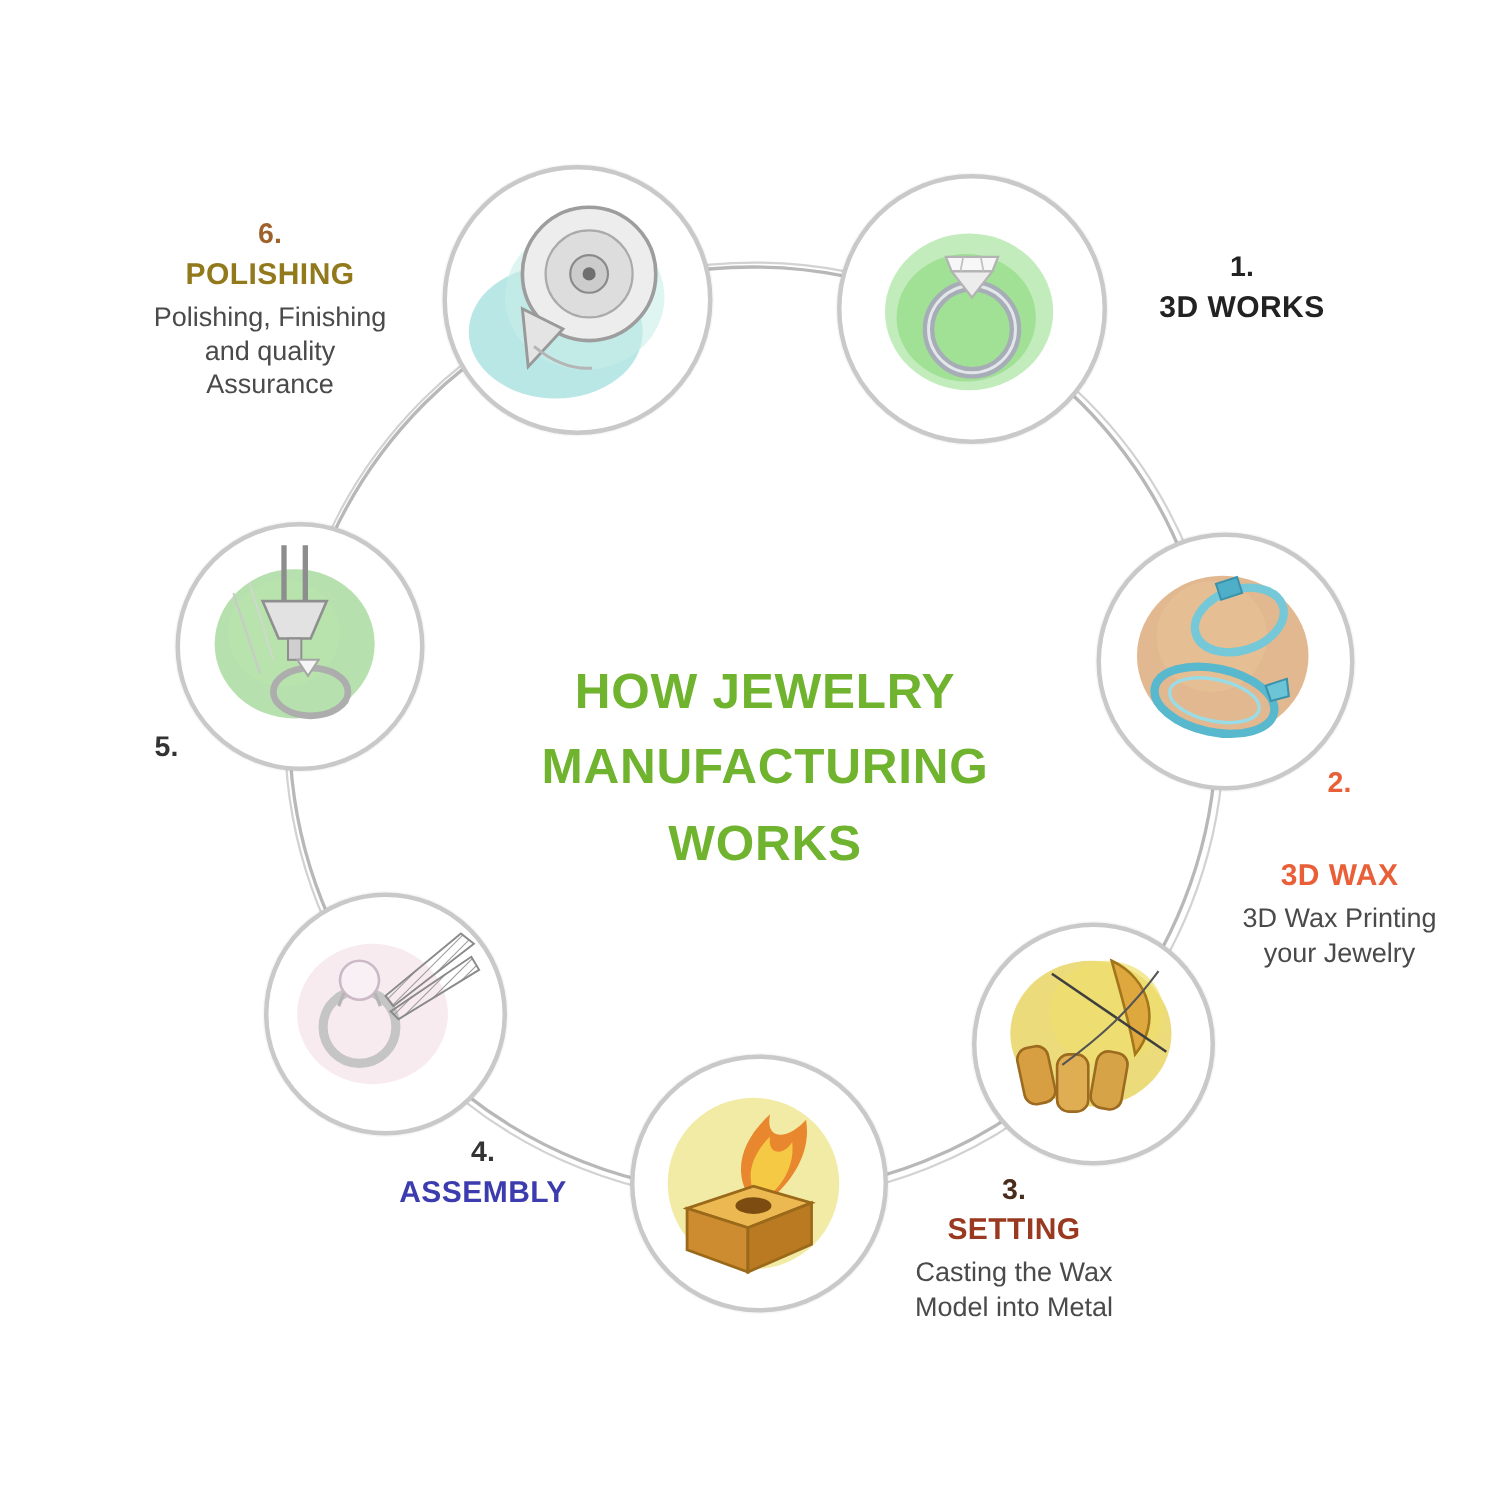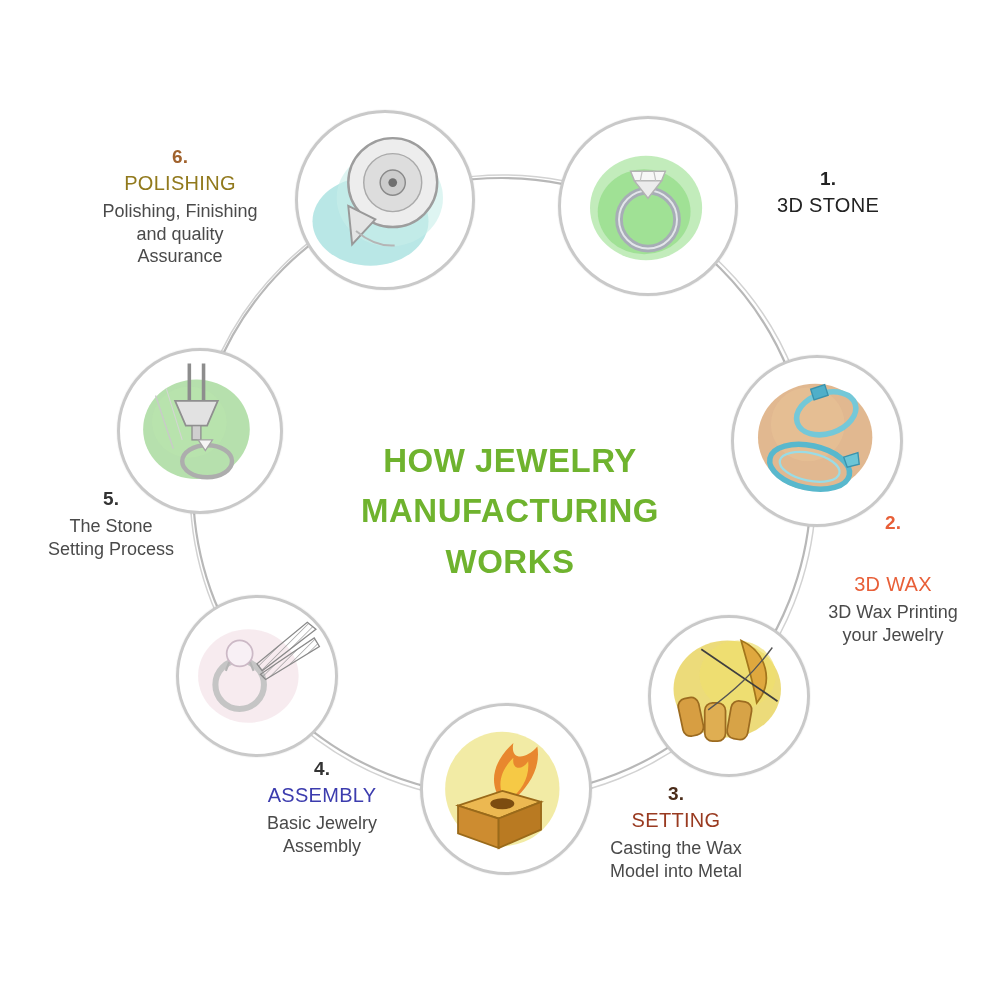--- a/index.html
+++ b/index.html
@@ -13,21 +13,21 @@
     box-sizing:border-box;z-index:2;overflow:hidden;
     box-shadow:0 0 0 1px rgba(0,0,0,0.03);
   }
   .node svg{display:block;width:100%;height:100%;}
   .title-block{
     position:absolute;left:320px;top:436px;width:380px;text-align:center;z-index:1;
     font-size:33px;font-weight:bold;letter-spacing:.5px;line-height:1.53;white-space:pre-line;
   }
   .step-label{position:absolute;text-align:center;z-index:3;}
   .step-number{font-weight:bold;font-size:19px;color:#333;}
-  .step-name{font-weight:normal;font-size:20px;letter-spacing:.3px;margin-top:4px;}
+  .step-name{font-weight:bold;font-size:20px;letter-spacing:.3px;margin-top:4px;}
   .step-desc{font-size:18px;color:#4a4a4a;line-height:1.25;white-space:pre-line;margin-top:5px;}
   #label-1{left:716px;top:168px;width:224px;}
   #label-2{left:788px;top:512px;width:210px;}
   #label-3{left:566px;top:783px;width:220px;}
   #label-4{left:220px;top:758px;width:204px;}
   #label-5{left:8px;top:488px;width:206px;}
   #label-6{left:58px;top:146px;width:244px;}
   #node-polishing{left:295px;top:110px;width:180px;height:180px;}
   #node-model{left:558px;top:116px;width:180px;height:180px;}
   #node-wax{left:731px;top:355px;width:172px;height:172px;}
@@ -144,48 +144,44 @@
       <rect x="81" y="84" width="10" height="16" fill="#cfcfcf" stroke="#8f8f8f" stroke-width="1.5"></rect>
       <ellipse cx="98" cy="124" rx="28" ry="18" fill="none" stroke="#adadad" stroke-width="5"></ellipse>
       <polygon points="88,100 104,100 96,112" fill="#f5f5f5" stroke="#a5a5a5" stroke-width="1.5"></polygon>
       <path d="M40,50 L60,110" stroke="#c9c9c9" stroke-width="1.5"></path>
       <path d="M52,42 L70,100" stroke="#d4d4d4" stroke-width="1.2"></path>
     </svg>
   </div>
 
   <div class="step-label" id="label-1">
     <div class="step-number" style="color: rgb(34, 34, 34);">1.</div>
-    <div class="step-name" style="color: rgb(34, 34, 34);">3D STONE</div>
+    <div class="step-name" style="color: rgb(34, 34, 34);">3D WORKS</div>
   </div>
 
   <div class="step-label" id="label-2">
     <div class="step-number" style="color: rgb(232, 95, 56);">2.</div>
     <div class="step-name" style="color: rgb(232, 95, 56); margin-top: 39px;">3D WAX</div>
     <div class="step-desc">3D Wax Printing
 your Jewelry</div>
   </div>
 
   <div class="step-label" id="label-3">
     <div class="step-number" style="color: rgb(74, 44, 26);">3.</div>
     <div class="step-name" style="color: rgb(153, 58, 32);">SETTING</div>
     <div class="step-desc">Casting the Wax
 Model into Metal</div>
   </div>
 
   <div class="step-label" id="label-4">
     <div class="step-number" style="color: rgb(51, 51, 51);">4.</div>
     <div class="step-name" style="color: rgb(60, 60, 174);">ASSEMBLY</div>
-    <div class="step-desc">Basic Jewelry
-Assembly</div>
   </div>
 
   <div class="step-label" id="label-5">
     <div class="step-number" style="color: rgb(51, 51, 51);">5.</div>
-    <div class="step-desc">The Stone
-Setting Process</div>
   </div>
 
   <div class="step-label" id="label-6">
     <div class="step-number" style="color: rgb(160, 98, 45);">6.</div>
     <div class="step-name" style="color: rgb(145, 121, 28);">POLISHING</div>
     <div class="step-desc">Polishing, Finishing
 and quality
 Assurance</div>
   </div>
 

